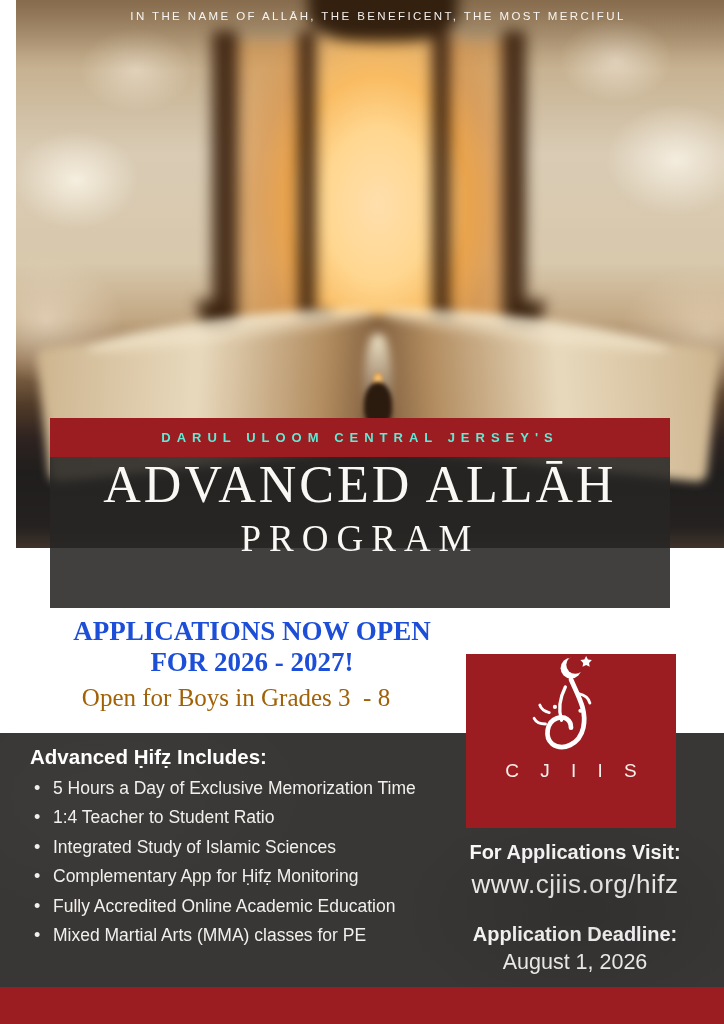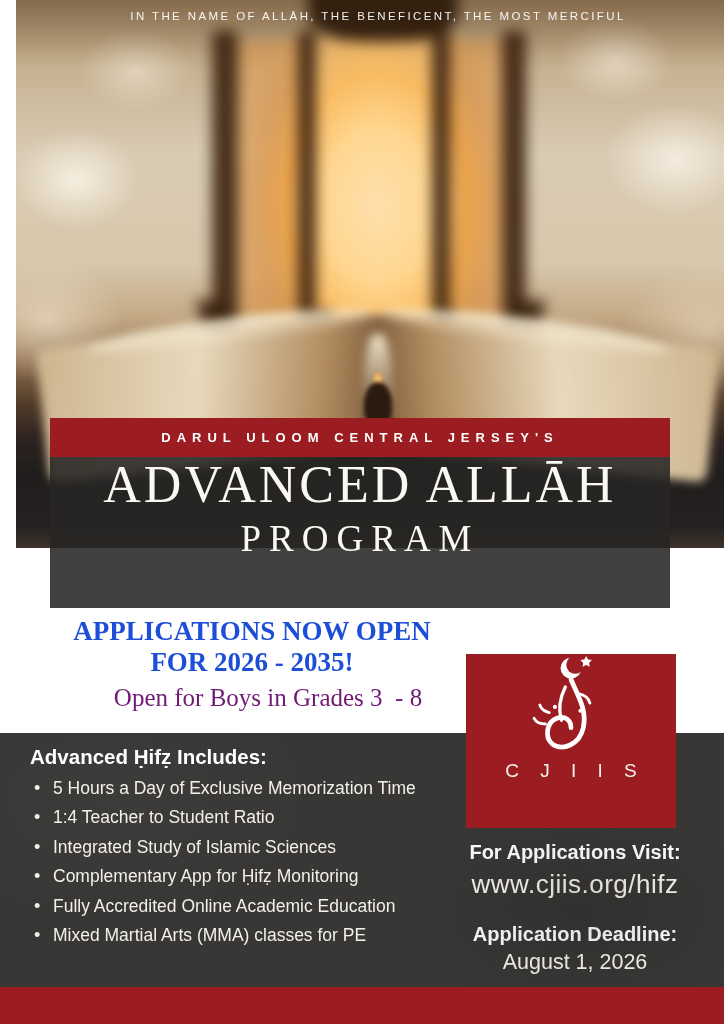--- a/index.html
+++ b/index.html
@@ -55,33 +55,33 @@
       border-radius:50% 50% 40% 40%;filter:blur(2px);}
   .flame{position:absolute;left:357px;top:372px;width:10px;height:16px;border-radius:50%;
       background:radial-gradient(#ffd98c,#c87a2e);filter:blur(1.5px);}
 
   .bismillah{position:absolute;left:0;top:10px;width:724px;text-align:center;
       font-family:var(--sans);font-size:11.5px;font-weight:500;letter-spacing:2.4px;
       color:rgba(255,255,255,.93);}
 
   
   .red-banner{position:absolute;left:50px;top:418px;width:620px;height:39px;background:var(--red);
-      color:#ffffff;text-align:center;line-height:40px;font-family:var(--sans);
+      color:#5eead4;text-align:center;line-height:40px;font-family:var(--sans);
       font-size:13px;font-weight:700;letter-spacing:6px;z-index:3;}
   .dark-banner{position:absolute;left:50px;top:457px;width:620px;height:151px;
       background:rgba(39,38,36,.88);text-align:center;color:#faf8f4;z-index:3;}
   .supertitle{margin-top:13px;font-family:var(--serif);font-size:26px;letter-spacing:13px;}
   .main-title{margin-top:1px;font-family:var(--serif);font-size:52px;line-height:1.02;letter-spacing:3px;}
   .subtitle{margin-top:6px;font-family:var(--serif);font-size:37px;letter-spacing:8px;}
 
   
   .announce{position:absolute;left:16px;top:616px;width:472px;text-align:center;
       font-family:var(--serif);font-weight:700;font-size:27px;line-height:31px;color:#1d4ed8;}
   .subhead{position:absolute;left:0;top:684px;width:472px;text-align:center;white-space:pre;
-      font-family:var(--serif);font-size:25px;color:#701a75;margin-left:32px;}
+      font-family:var(--serif);font-size:25px;color:#a16207;}
 
   
   .logo-box{position:absolute;left:466px;top:654px;width:210px;height:174px;background:var(--red);
       z-index:5;display:flex;flex-direction:column;align-items:center;justify-content:flex-start;}
   .logo-acronym{font-family:var(--sans);font-size:19px;letter-spacing:8px;color:#f5f1ea;margin:2px 0 0 8px;}
 
   
   .dark-section{position:absolute;left:0;top:733px;width:724px;height:254px;background:var(--charcoal);}
   .dark-section::after{content:"";position:absolute;inset:0;pointer-events:none;background:
       radial-gradient(300px 180px at 15% 25%,rgba(255,255,255,.025),transparent 70%),
@@ -135,21 +135,21 @@
   </div>
 
   <div class="red-banner">DARUL ULOOM CENTRAL JERSEY'S</div>
   <div class="dark-banner">
     <div class="main-title">ADVANCED ALLĀH</div>
     <div class="subtitle">PROGRAM</div>
   </div>
 
   <div class="announce">
     <div>APPLICATIONS NOW OPEN</div>
-    <div>FOR 2026 - 2035!</div>
+    <div>FOR 2026 - 2027!</div>
   </div>
   <div class="subhead">Open for Boys in Grades 3  - 8</div>
 
   <div class="logo-box">
     <svg width="100" height="104" viewBox="0 0 100 110">
       <g>
         <circle cx="50" cy="15" r="11" fill="#ffffff"></circle>
         <circle cx="54.5" cy="11.5" r="9.5" fill="#9b1d22"></circle>
         <path d="M66 2 l1.9 3.8 4.2 .6 -3 3 .7 4.2 -3.8 -2 -3.8 2 .7 -4.2 -3 -3 4.2 -.6 z" fill="#ffffff"></path>
       </g>

